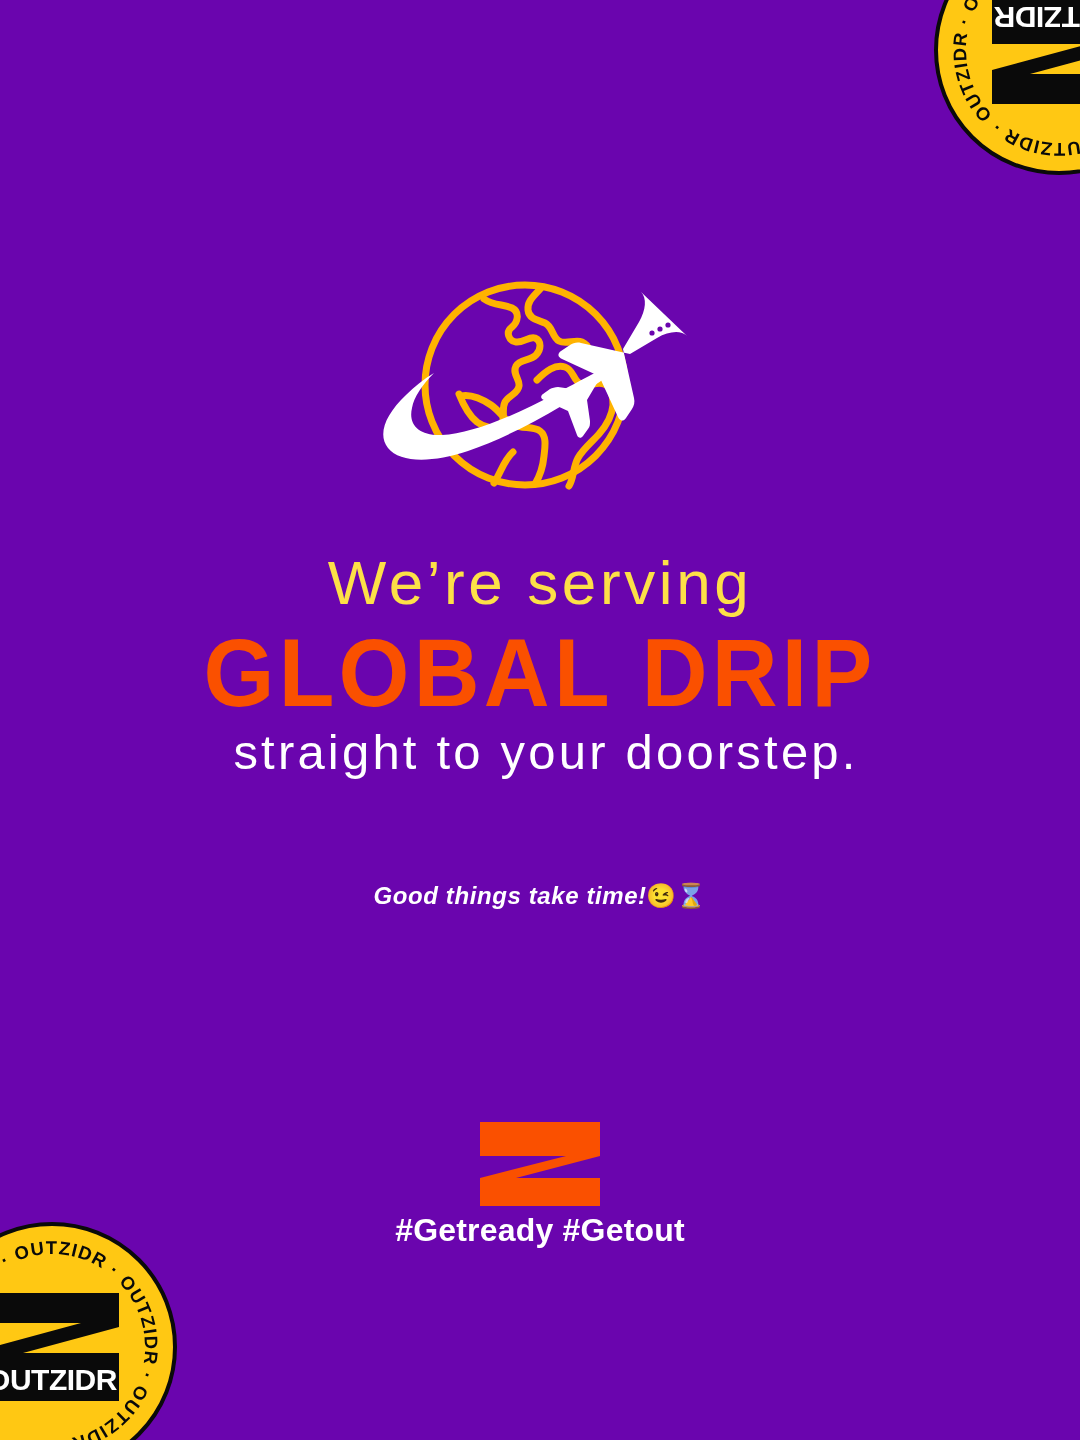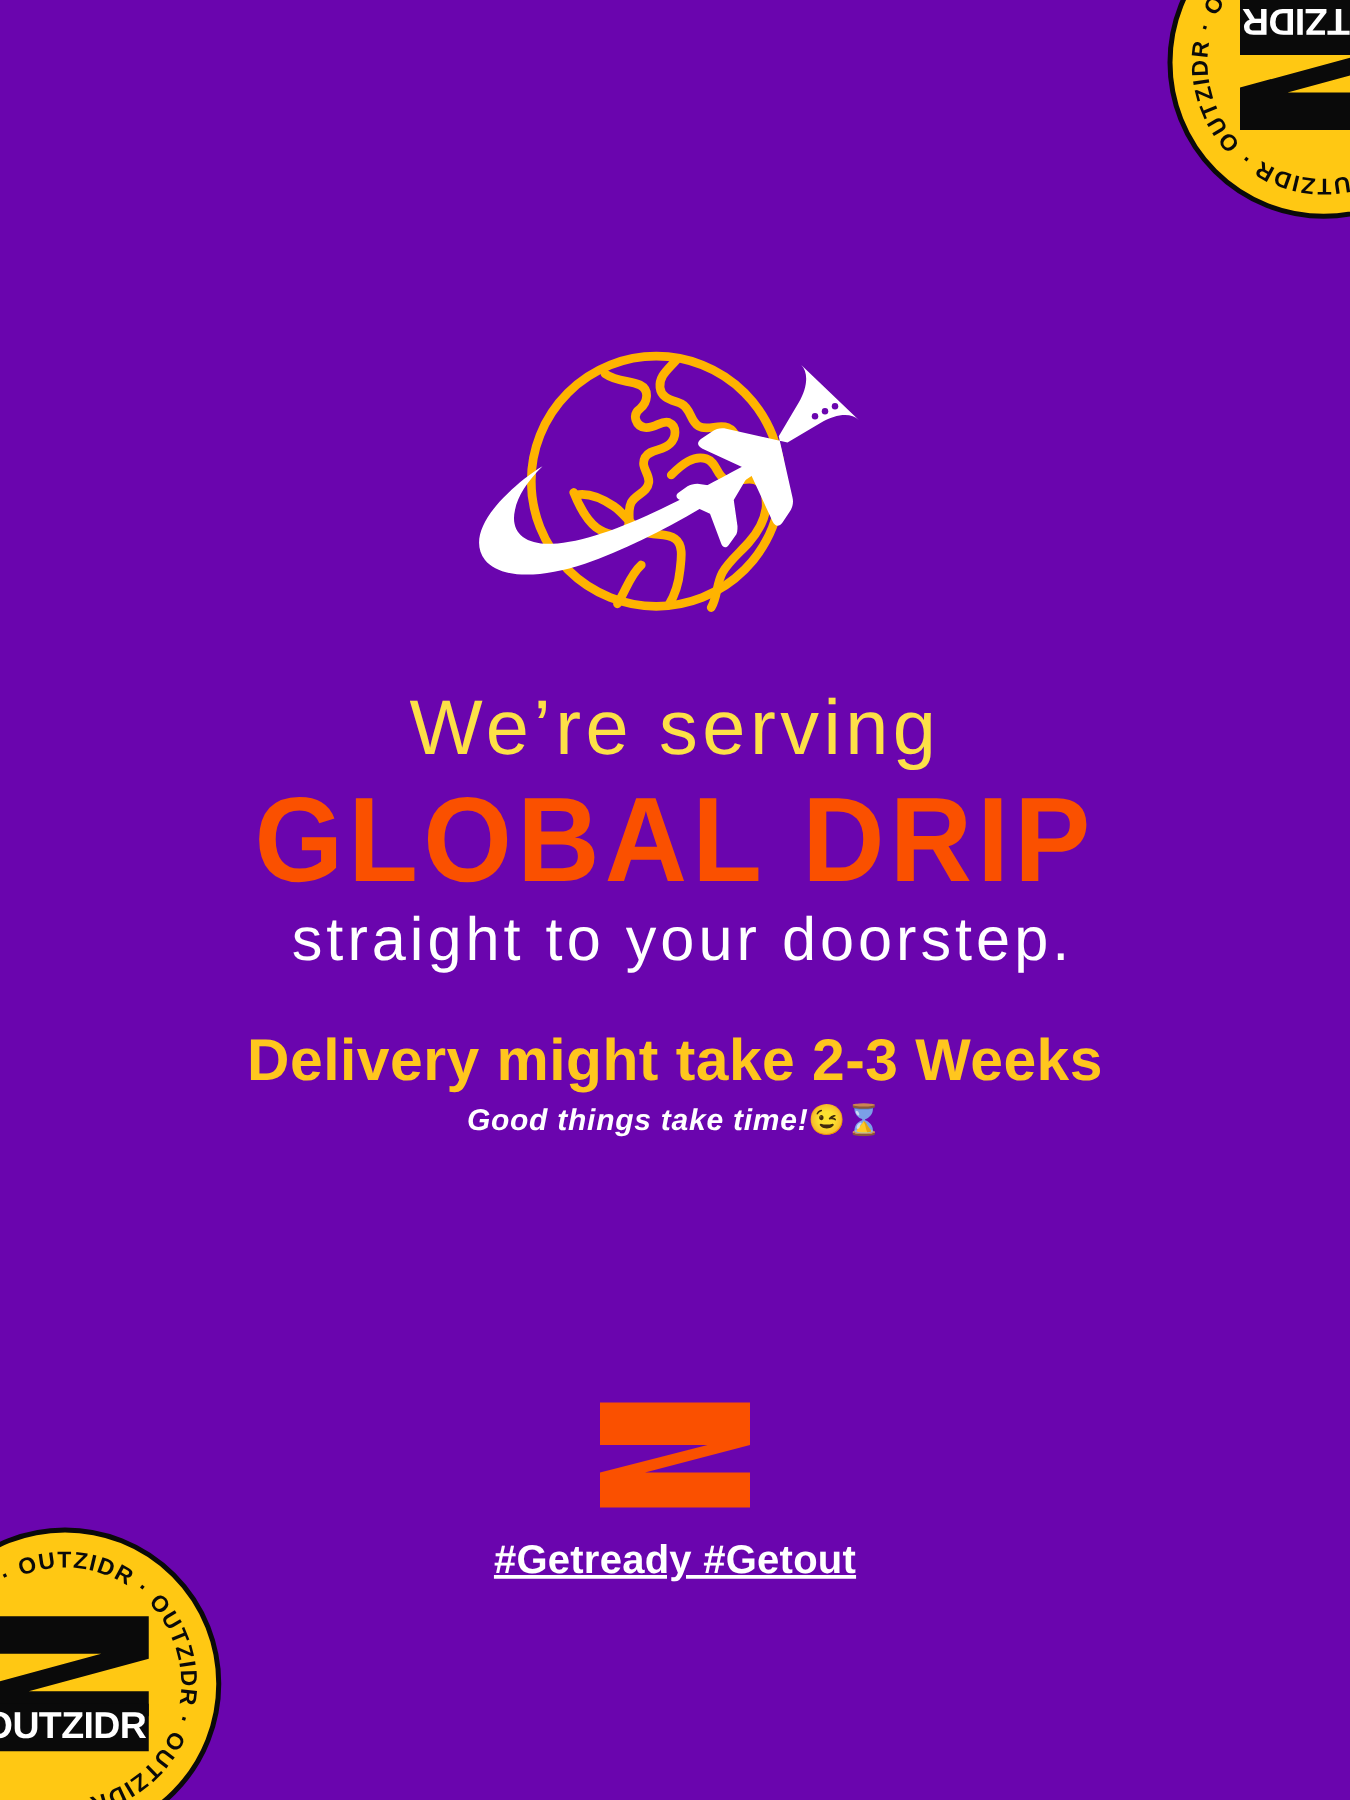--- a/index.html
+++ b/index.html
@@ -155,22 +155,21 @@
     height: 88px;
     margin: 0 auto;
     display: block;
   }
   .zmark svg { display: block; width: 100%; height: 100%; }
   .hashtags {
     color: #ffffff;
     font-size: 32px;
     font-weight: 700;
     letter-spacing: 0.2px;
-    margin: 21px 0 0 0;
-    text-decoration: underline;
+    margin: 4px 0 0 0;
   }
 </style>
 </head>
 <body>
 
 <div id="poster">
 
   <div class="icon-globe">
     <svg viewBox="0 0 348 232" xmlns="http://www.w3.org/2000/svg">
       <g fill="none" stroke="#FFB300" stroke-width="7" stroke-linecap="round" stroke-linejoin="round">
@@ -195,21 +194,20 @@
       </g>
     </svg>
   </div>
 
   <div class="copy">
     <p class="line-serving">We’re serving</p>
     <p class="line-headline">GLOBAL DRIP</p>
     <p class="line-doorstep">straight to your doorstep.</p>
   </div>
 
-  <p class="delivery">Delivery might take 2-3 Weeks</p>
 
   <p class="subnote">
     <span>Good things take time!</span><span class="emoji">😉⌛</span>
   </p>
 
   <div class="footer">
     <div class="zmark">
       <svg viewBox="0 0 124 88" xmlns="http://www.w3.org/2000/svg">
         <path d="M2 2 H122 V36 L38 58 H122 V86 H2 V58 L88 36 H2 Z" fill="#FA5000"></path>
       </svg>

